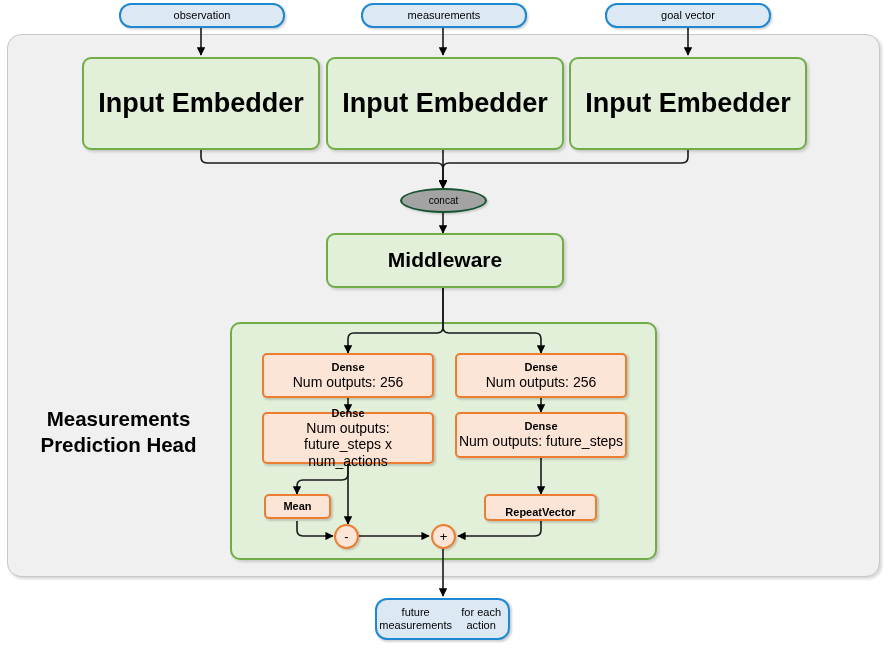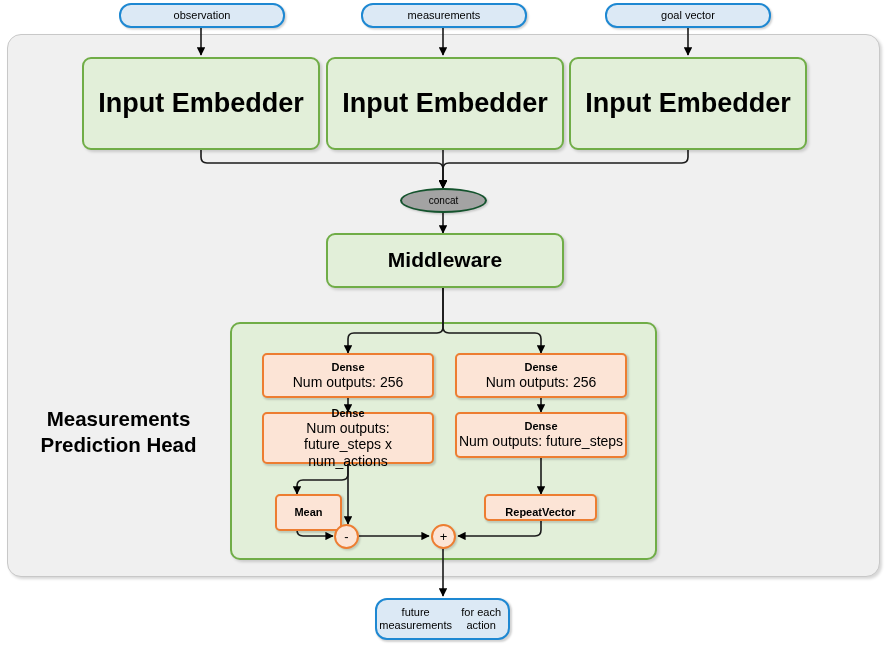--- a/index.html
+++ b/index.html
@@ -214,21 +214,21 @@
     <span class="ttl">Dense</span>
     <span class="ln">Num outputs: 256</span>
   </div>
 
   <div class="node orange-box" style="left:262px; top:412px; width:172px; height:52px;">
     <span class="ttl">Dense</span>
     <span class="ln">Num outputs:</span>
     <span class="ln">future_steps x num_actions</span>
   </div>
 
-  <div class="node orange-box" style="left:275px; top:494px; width:67px; height:37px;">
+  <div class="node orange-box" style="left:264px; top:494px; width:67px; height:25px;">
     <span class="ttl">Mean</span>
   </div>
 
   <div class="node orange-box" style="left:455px; top:353px; width:172px; height:45px;">
     <span class="ttl">Dense</span>
     <span class="ln">Num outputs: 256</span>
   </div>
 
   <div class="node orange-box" style="left:455px; top:412px; width:172px; height:46px;">
     <span class="ttl">Dense</span>

